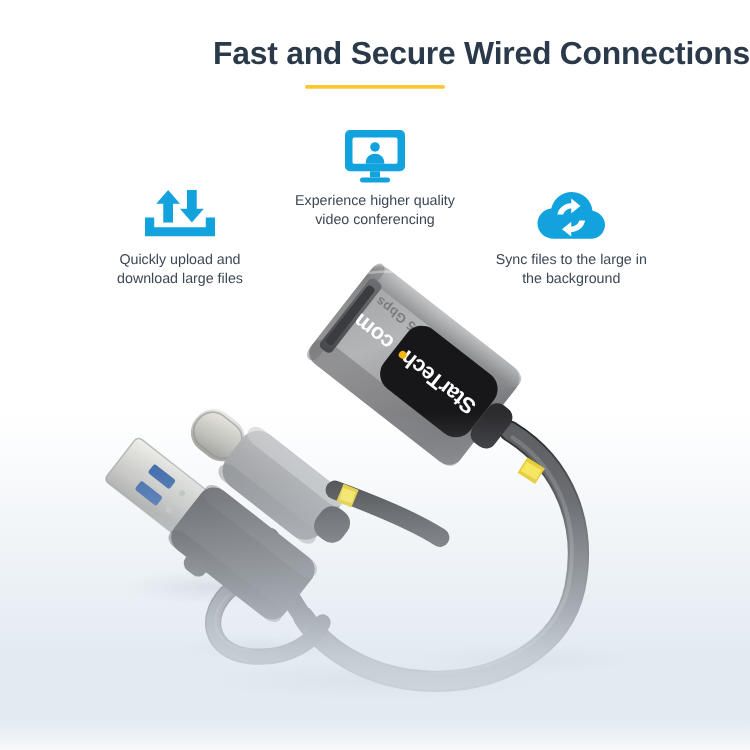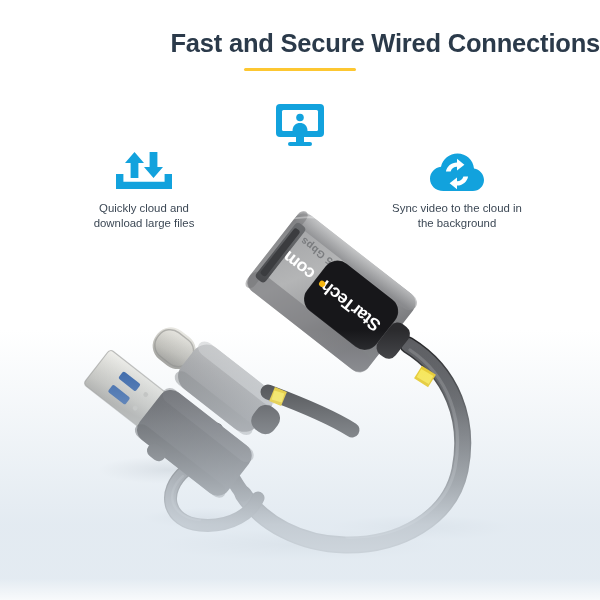--- a/index.html
+++ b/index.html
@@ -289,21 +289,21 @@
         <g fill="#12a2dd">
 
           <path d="M22.5 4 L13 15 H18.6 V30 H26.4 V15 H32 Z"></path>
 
           <path d="M41.5 30 L51 19 H45.4 V4 H37.6 V19 H32 Z"></path>
 
           <path d="M4 26 V41 H60 V26 H52.6 V33.8 H11.4 V26 Z"></path>
         </g>
       </svg>
     </div>
-    <div class="caption">Quickly cloud and
+    <div class="caption">Quickly upload and
 download large files</div>
   </div>
 
   <div class="feature" id="feature-1">
     <div class="icon-wrap">
       <svg width="50" height="44" viewBox="0 0 50 44">
         <g fill="#12a2dd">
 
           <rect x="1" y="1" width="48" height="33" rx="4" ry="4"></rect>
 
@@ -312,35 +312,37 @@
         </g>
 
         <rect x="7" y="7" width="36" height="21" rx="1.5" ry="1.5" fill="#ffffff"></rect>
 
         <g fill="#12a2dd">
           <circle cx="25" cy="14.5" r="3.8"></circle>
           <path d="M17.5 28 C17.5 22.6 21 20 25 20 C29 20 32.5 22.6 32.5 28 Z"></path>
         </g>
       </svg>
     </div>
+    <div class="caption">Experience higher quality
+video conferencing</div>
   </div>
 
   <div class="feature" id="feature-2">
     <div class="icon-wrap">
       <svg width="56" height="44" viewBox="0 0 56 44">
 
         <path d="M14.5 41 C6.5 41 1 35.6 1 28.8 C1 22.6 5.8 17.4 12 16.8
                  C13.6 9.2 20.4 3.5 28.5 3.5 C37.2 3.5 44.3 10.1 45 18.5
                  C50.6 19.4 55 24.2 55 30 C55 36.1 50 41 43.8 41 Z" fill="#12a2dd"></path>
 
         <g fill="#ffffff">
           <path d="M28 12.5 C22.4 12.5 17.8 16.4 16.9 21.6 L21.6 21.6
                    C22.4 18.8 25 16.8 28 16.8 L28 20.6 L35.4 14.7 L28 8.8 Z"></path>
           <path d="M28 35.5 C33.6 35.5 38.2 31.6 39.1 26.4 L34.4 26.4
                    C33.6 29.2 31 31.2 28 31.2 L28 27.4 L20.6 33.3 L28 39.2 Z"></path>
         </g>
       </svg>
     </div>
-    <div class="caption">Sync video to the cloud in
+    <div class="caption">Sync files to the large in
 the background</div>
   </div>
 
 </div>
 
 </body></html>

